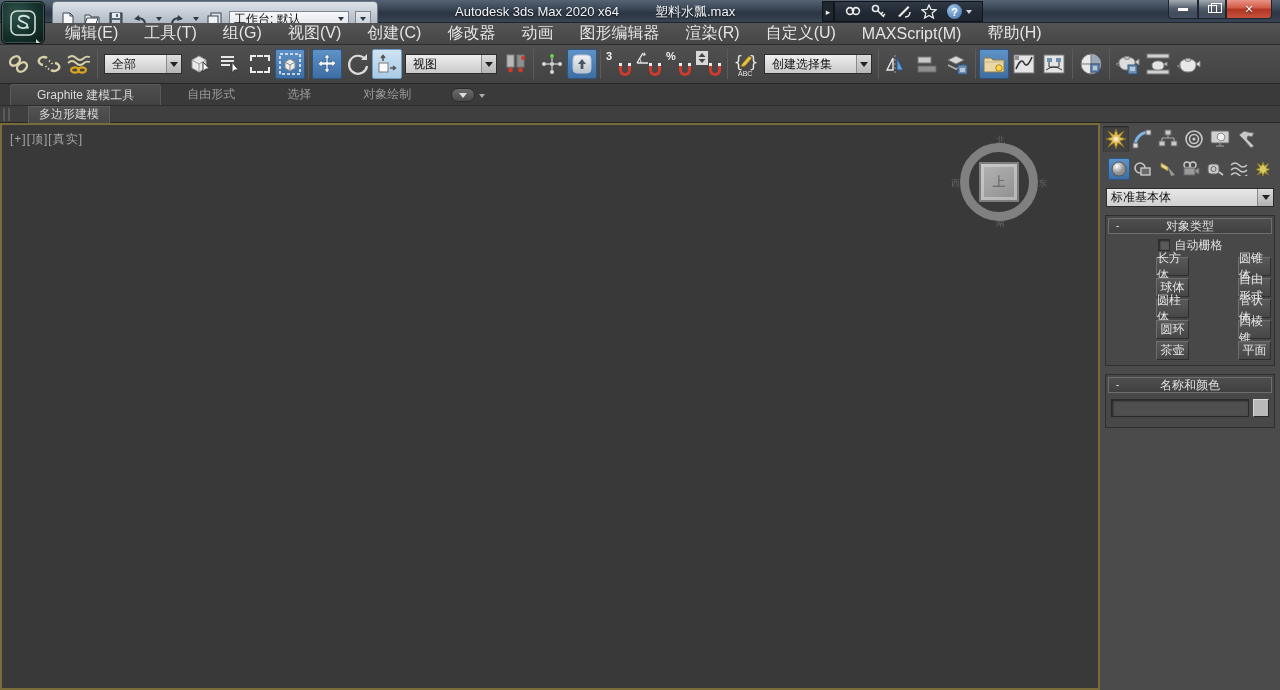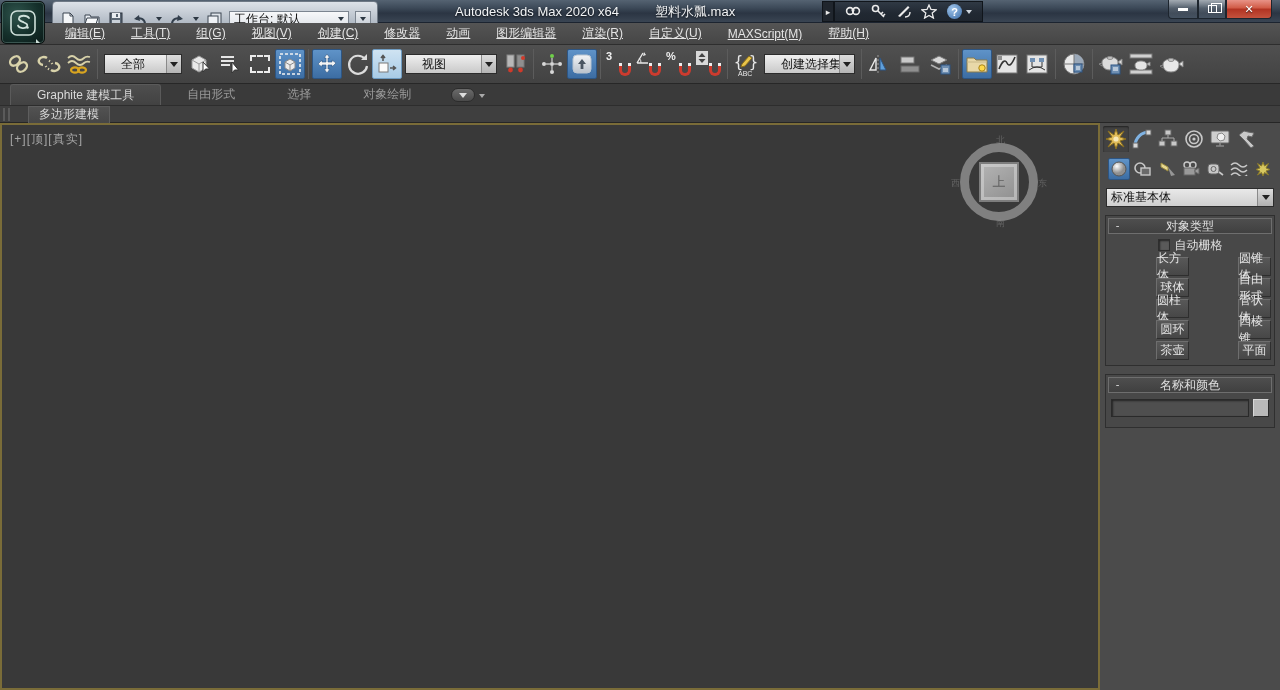--- a/index.html
+++ b/index.html
@@ -56,34 +56,34 @@
      background:linear-gradient(180deg,#e89387 0%,#d05a45 45%,#b23категория322 50%,#c4523d 100%);
      background:linear-gradient(180deg,#e89387 0%,#d05a45 45%,#b23322 50%,#c4523d 100%); }
   .restore-glyph { width:9px; height:8px; border:1px solid #fff; position:relative; background:transparent; }
   .restore-glyph:before { content:""; position:absolute; left:2px; top:-3px; width:9px; height:8px; border:1px solid #fff; }
   .min-glyph { width:10px; height:3px; background:#fff; }
 
   
   .menubar { position:absolute; left:0; top:23px; width:1280px; height:22px;
     background:linear-gradient(180deg,#545454,#464646); border-bottom:1px solid #2e2e2e;
     display:flex; align-items:center; padding-left:52px; }
-  .menuitem { padding:0 13px; font-size:12px; color:#e4e4e4; height:22px; display:flex; align-items:center; cursor:pointer;text-decoration:underline; }
+  .menuitem { padding:0 13px; font-size:16px; color:#e4e4e4; height:22px; display:flex; align-items:center; cursor:pointer; }
 
   
   .toolbar { position:absolute; left:0; top:45px; width:1280px; height:39px;
     background:linear-gradient(180deg,#505050,#424242); border-bottom:1px solid #272727;
     display:flex; align-items:center; padding-left:4px; }
   .tsep { width:1px; height:30px; background:#303030; border-right:1px solid #5c5c5c; margin:0 3px; }
   .ticon { width:30px; height:30px; display:flex; align-items:center; justify-content:center;
     cursor:pointer; border-radius:2px; position:relative; }
   .ticon.blue { background:linear-gradient(180deg,#5f93c8,#3c6da3); border:1px solid #2d5583; }
   .ticon.lightblue { background:linear-gradient(180deg,#cfe3f2,#a8cbe6); border:1px solid #6f9cc2; }
   .tdrop { height:20px; background:linear-gradient(180deg,#efefef,#c9c9c9); border:1px solid #2c2c2c;
     display:flex; align-items:center; font-size:12px; color:#111; cursor:pointer; margin:0 3px; }
-  .tdrop .lbl { flex:1; padding:0 16px; white-space:nowrap; overflow:hidden; }
+  .tdrop .lbl { flex:1; padding:0 7px; white-space:nowrap; overflow:hidden; }
   .tdrop .arr { width:15px; height:100%; display:flex; align-items:center; justify-content:center;
     background:linear-gradient(180deg,#dcdcdc,#b5b5b5); border-left:1px solid #8a8a8a; }
   .arr:after { content:""; width:0; height:0; border-left:4px solid transparent; border-right:4px solid transparent; border-top:5px solid #222; }
   .magnet { position:relative; width:12px; height:12px; }
   .magnet:before { content:""; position:absolute; inset:0; border:3px solid #cc3b2e; border-top:none;
      border-radius:0 0 7px 7px; }
   .magnet:after { content:""; position:absolute; top:-1px; left:0; width:3px; height:3px; background:#eee;
      box-shadow:9px 0 0 #eee; }
   .snaplbl { position:absolute; left:2px; top:1px; font-size:11px; color:#f0f0f0; font-weight:bold; }
   .snapmag { position:absolute; right:3px; bottom:3px; }
@@ -417,21 +417,21 @@
     </span>
     <span class="tsep"></span>
     <span class="ticon">
       <svg width="26" height="26">
           <text x="1" y="16" font-size="15" fill="#e8e8e8" font-family="monospace">{</text>
           <text x="16" y="16" font-size="15" fill="#e8e8e8" font-family="monospace">}</text>
           <path d="M9 13l7-8 3 2-7 8-4 1z" fill="#e8c44a" stroke="#8a6d1a"></path>
           <text x="5" y="25" font-size="7" fill="#e8e8e8">ABC</text>
         </svg>
     </span>
-    <span class="tdrop" style="width:91px">
+    <span class="tdrop" style="width:108px">
       <span class="lbl">创建选择集</span>
         <span class="arr"></span>
     </span>
     <span class="tsep"></span>
     <span class="ticon">
       <svg width="24" height="24">
           <path d="M10 3v18" stroke="#9a9a9a" stroke-dasharray="2 2"></path>
           <path d="M8 6L2 18h6z" fill="none" stroke="#e8e8e8" stroke-width="1.4"></path>
           <path d="M12 6l6 12h-6z" fill="#5fa0dc" stroke="#2d5583"></path>
         </svg>

